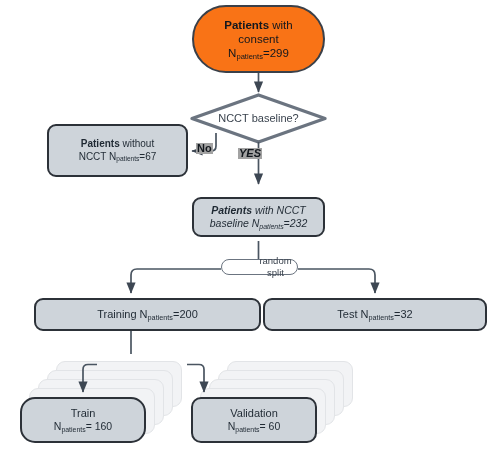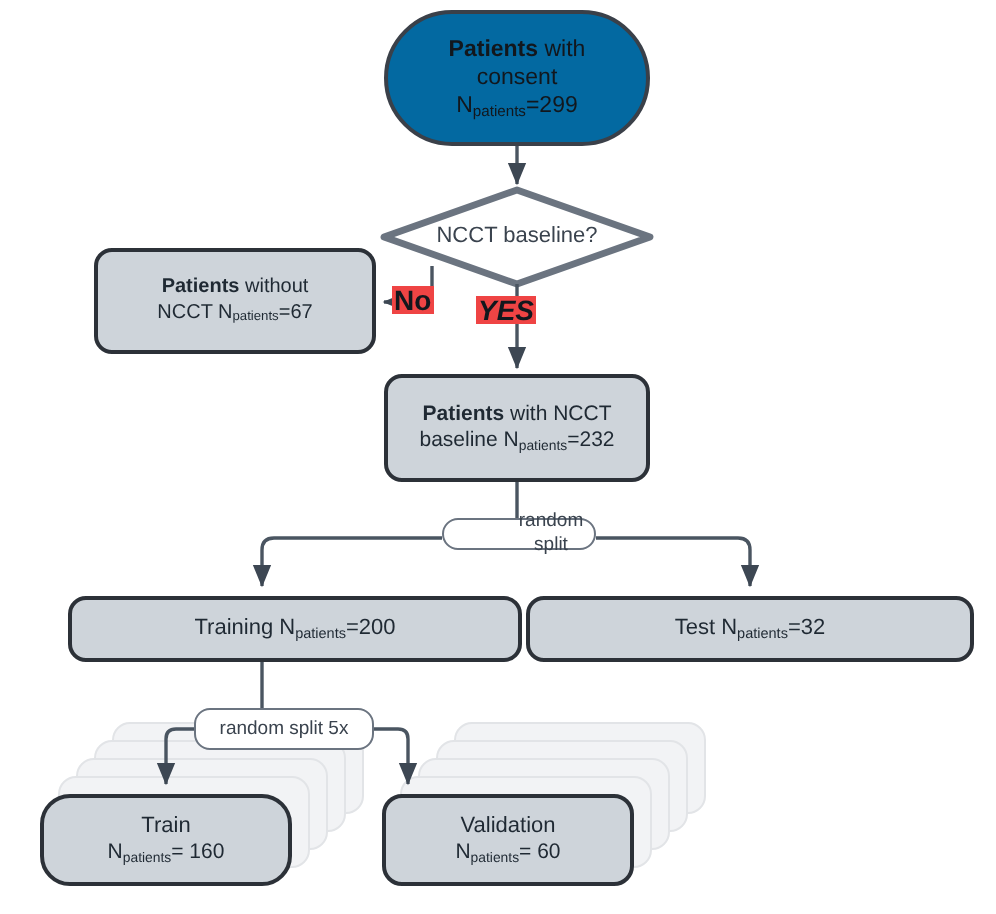--- a/index.html
+++ b/index.html
@@ -37,62 +37,62 @@
     justify-content: center;
     text-align: center;
     line-height: 1.22;
   }
   .node-box {
     background: #ced4da;
     border: 2px solid #2c3138;
     border-radius: 9px;
   }
   .node-start {
-    background: #0369a1;
+    background: #f97316;
     border: 2px solid #3a4049;
     border-radius: 34px;
     color: #12171d;
   }
   .node-label-white {
     background: #ffffff;
     border: 1.4px solid #6b7480;
     border-radius: 8px;
     color: #3a434e;
   }
   .node-ghost {
     position: absolute;
     box-sizing: border-box;
     background: #f2f3f5;
     border: 1.4px solid #e2e4e7;
     border-radius: 9px;
   }
   .n-start   { left: 192px; top: 5px;   width: 133px; height: 68px; font-size: 11.5px; }
   .n-nonccT  { left: 47px;  top: 124px; width: 141px; height: 53px; font-size: 10px; align-items: center; }
-  .n-withncct{ left: 192px; top: 187px; width: 133px; height: 54px; font-size: 10.5px; }
+  .n-withncct{ left: 192px; top: 197px; width: 133px; height: 40px; font-size: 10.5px; font-style: italic; }
   .n-rsplit  { left: 221px; top: 259px; width: 77px;  height: 16px; font-size: 9.5px; padding-left: 32px; }
   .n-training{ left: 18px;  top: 298px; width: 227px; height: 33px; font-size: 11px; margin-left: 16px; }
   .n-test    { left: 263px; top: 298px; width: 224px; height: 33px; font-size: 11px; }
   .n-rsplit5 { left: 97px;  top: 354px; width: 90px;  height: 21px; font-size: 9.5px; }
   .n-train   { left: 20px;  top: 397px; width: 126px; height: 46px; font-size: 11px; border-radius: 15px; }
   .n-valid   { left: 191px; top: 397px; width: 126px; height: 46px; font-size: 11px; border-radius: 10px; }
 
   .line1, .line2 { display: block; }
   .bold { font-weight: bold; }
   sub {
     font-size: 0.66em;
     vertical-align: baseline;
     position: relative;
     top: 0.28em;
   }
   .edge-label {
     position: absolute;
-    font-size: 14px;
+    font-size: 11px;
     font-weight: bold;
     color: #12171d;
-    background: #ef4444;
+    background: #a3a3a3;
     padding: 0 1px;
     line-height: 1;
   }
   .lbl-no  { left: 196px; top: 143px; }
   .lbl-yes { left: 238px; top: 148px; font-style: italic; }
 </style>
 </head>
 <body>
 
 <div id="flow-root">
@@ -165,23 +165,20 @@
   </div>
 
   <div class="node node-box n-training">
     <span><span>Training N</span><sub>patients</sub><span>=200</span></span>
   </div>
 
   <div class="node node-box n-test">
     <span><span>Test N</span><sub>patients</sub><span>=32</span></span>
   </div>
 
-  <div class="node node-label-white n-rsplit5">
-    <span>random split 5x</span>
-  </div>
 
   <div class="node node-box n-train">
     <span class="line1">Train</span>
     <span class="line2" style="font-size:10.5px;"><span>N</span><sub>patients</sub><span>= 160</span></span>
   </div>
 
   <div class="node node-box n-valid">
     <span class="line1">Validation</span>
     <span class="line2" style="font-size:10.5px;"><span>N</span><sub>patients</sub><span>= 60</span></span>
   </div>

